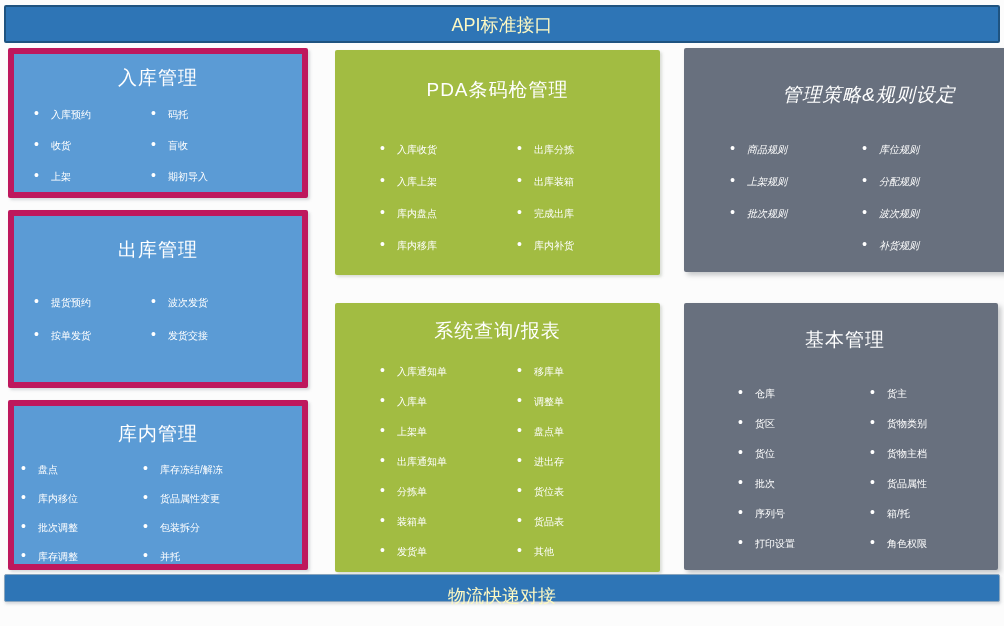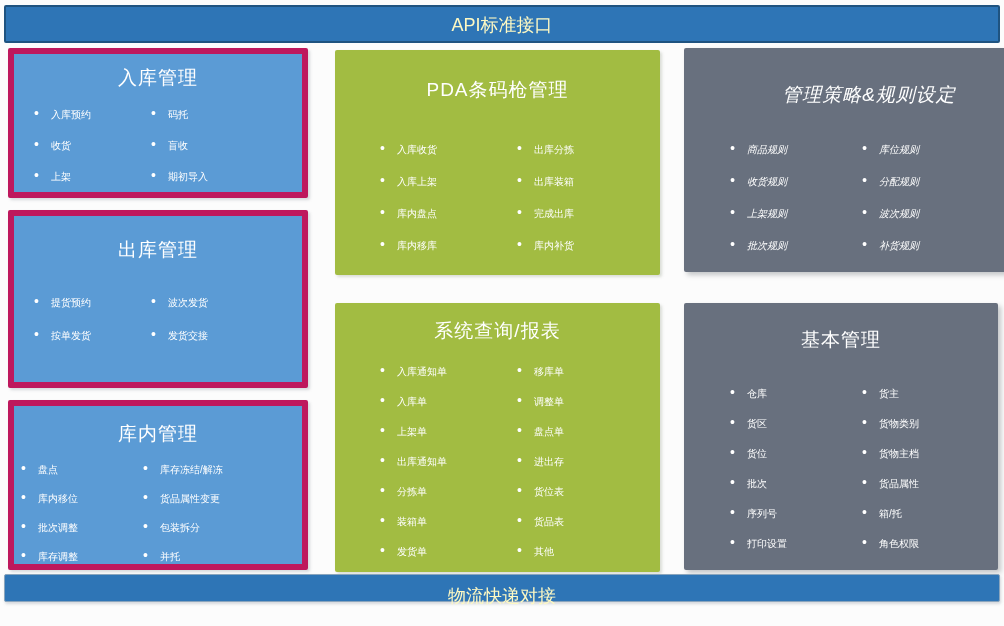--- a/index.html
+++ b/index.html
@@ -103,21 +103,21 @@
   #panel-sys .cols { margin-top: 17px; padding-left: 45px; }
   #panel-sys .col1 { width: 137px; }
   #panel-sys li { margin-bottom: 9px; }
 
   #panel-rules        { left: 684px; top: 48px;  width: 370px; height: 224px; font-style: italic; }
   #panel-rules .box-title { margin-top: 34px; }
   #panel-rules .cols { margin-top: 31px; padding-left: 46px; }
   #panel-rules .col1 { width: 132px; }
   #panel-rules li { margin-bottom: 11px; }
 
-  #panel-basic        { left: 684px; top: 303px; width: 314px; height: 267px; }
+  #panel-basic        { left: 684px; top: 303px; width: 314px; height: 267px; padding-left: 8px; }
   #panel-basic .box-title { margin-top: 24px; }
   #panel-basic .cols { margin-top: 30px; padding-left: 46px; }
   #panel-basic .col1 { width: 132px; }
   #panel-basic li { margin-bottom: 9px; }
 </style>
 </head>
 <body>
 
 <div class="canvas">
 
@@ -213,21 +213,20 @@
           <li>其他</li>
         </ul>
     </div>
   </div>
 
   <div class="box box-gray" id="panel-rules">
     <div class="box-title">管理策略&amp;规则设定</div>
     <div class="cols">
       <ul class="col1">
           <li>商品规则</li>
-          <li>收货规则</li>
           <li>上架规则</li>
           <li>批次规则</li>
         </ul>
       <ul class="col2">
           <li>库位规则</li>
           <li>分配规则</li>
           <li>波次规则</li>
           <li>补货规则</li>
         </ul>
     </div>

